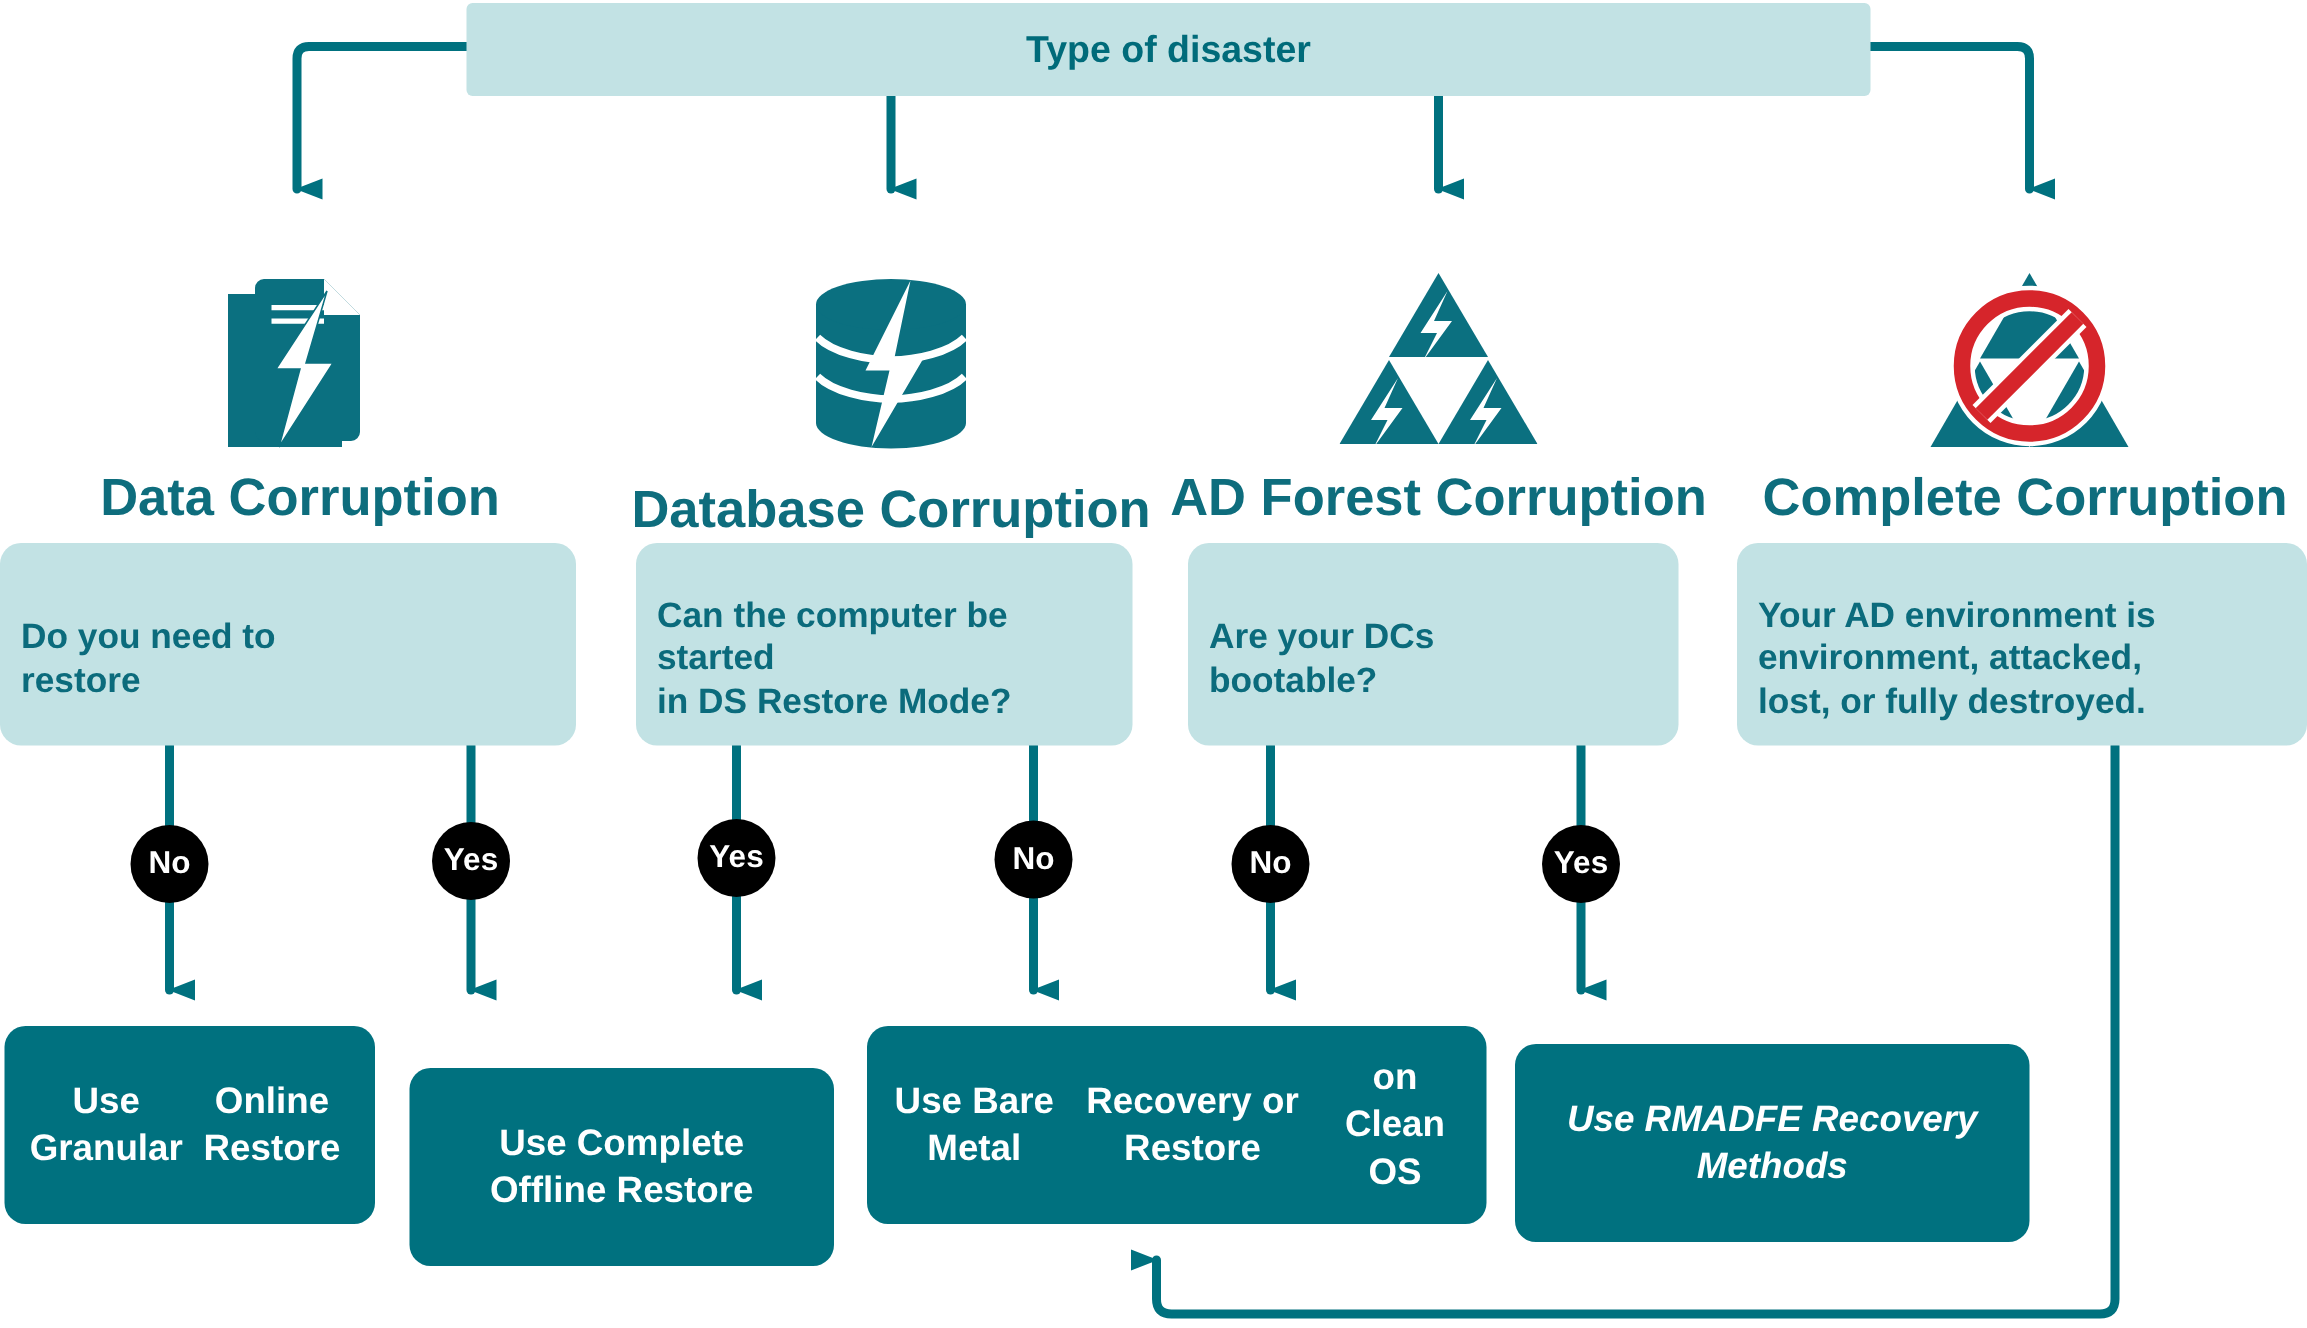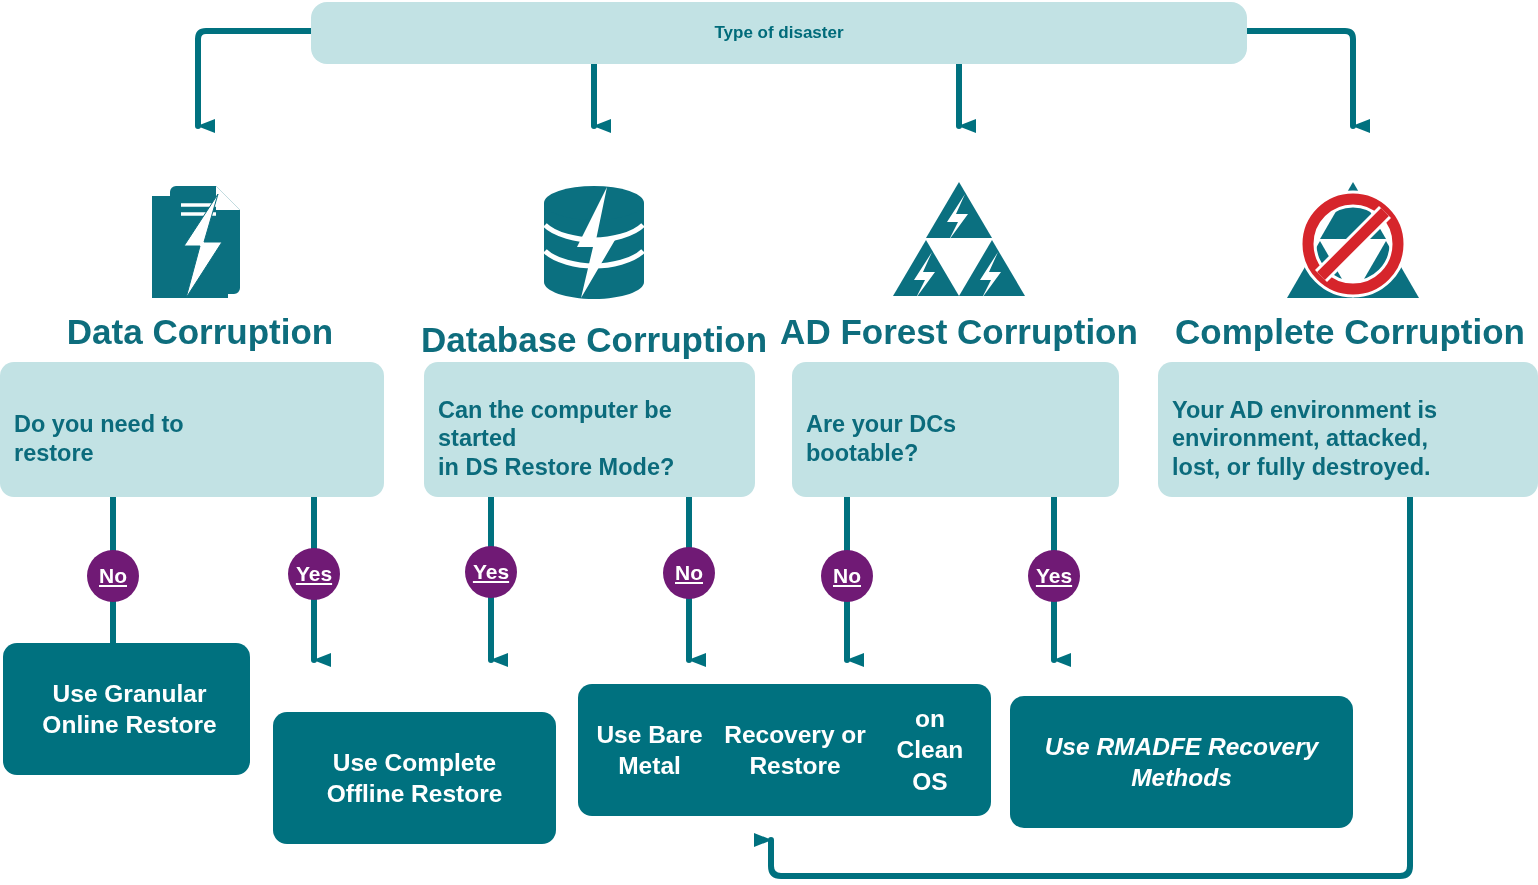--- a/index.html
+++ b/index.html
@@ -8,43 +8,43 @@
     background:#ffffff;
     font-family:"Liberation Sans", sans-serif;
     overflow:hidden;
   }
   #stage{position:relative;width:1538px;height:885px;}
   #wires{position:absolute;left:0;top:0;width:1538px;height:885px;}
 
   .node{position:absolute;box-sizing:border-box;display:flex;align-items:center;justify-content:center;text-align:center;}
 
   .top-box{
-    background:#c2e2e4;border-radius:16px;
-    color:#006b7a;font-weight:bold;font-size:17px;
+    background:#c2e2e4;border-radius:4px;
+    color:#006b7a;font-weight:bold;font-size:25px;
   }
   .q-box{
     background:#c2e2e4;border-radius:14px;
     color:#0b6b7c;font-weight:bold;font-size:23.5px;line-height:1.22;
     padding:18px 14px 0 14px;align-items:flex-start;
   }
   .r-box{
     background:#00717f;border-radius:14px;
     color:#ffffff;font-weight:bold;font-size:24.5px;line-height:1.28;
     padding:4px 10px;
   }
   .cat-label{
     position:absolute;text-align:center;color:#0e6d7d;
     font-weight:bold;font-size:35px;white-space:nowrap;
   }
   .icon-wrap{position:absolute;}
 
   .badge{
     position:absolute;width:52px;height:52px;border-radius:50%;
-    background:#701a75;color:#fff;font-weight:bold;font-size:21px;
-    display:flex;align-items:center;justify-content:center;text-decoration:underline;
+    background:#000000;color:#fff;font-weight:bold;font-size:21px;
+    display:flex;align-items:center;justify-content:center;
   }
 </style>
 </head>
 <body>
 
 <div id="stage">
 
   <svg id="wires" viewBox="0 0 1538 885">
     <defs>
       <marker id="ar" markerWidth="16" markerHeight="18" refX="7.5" refY="17" orient="auto" markerUnits="userSpaceOnUse">
@@ -177,21 +177,21 @@
     <span>lost, or fully destroyed.</span>
   </div>
 
   <div class="badge" style="left:87px;top:550px;">No</div>
   <div class="badge" style="left:288px;top:548px;">Yes</div>
   <div class="badge" style="left:465px;top:546px;">Yes</div>
   <div class="badge" style="left:663px;top:547px;">No</div>
   <div class="badge" style="left:821px;top:550px;">No</div>
   <div class="badge" style="left:1028px;top:550px;">Yes</div>
 
-  <div class="node r-box" style="left:3px;top:643px;width:247px;height:132px;flex-direction:column;padding-left:16px;">
+  <div class="node r-box" style="left:3px;top:684px;width:247px;height:132px;flex-direction:row;padding-left:16px;">
     <span>Use Granular</span>
     <span>Online Restore</span>
   </div>
 
   <div class="node r-box" style="left:273px;top:712px;width:283px;height:132px;flex-direction:column;">
     <span>Use Complete</span>
     <span>Offline Restore</span>
   </div>
 
   <div class="node r-box" style="left:578px;top:684px;width:413px;height:132px;flex-direction:row;">

